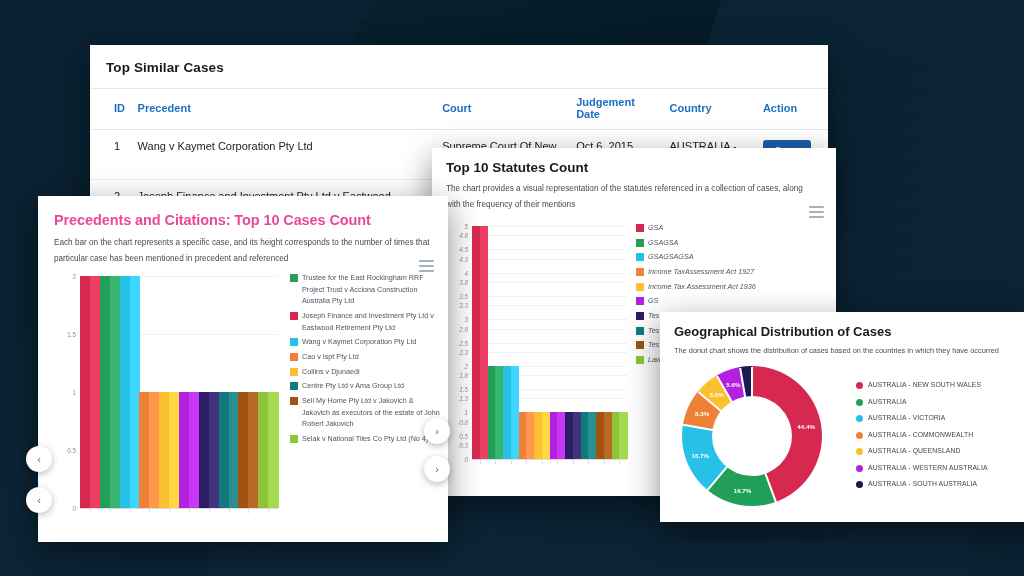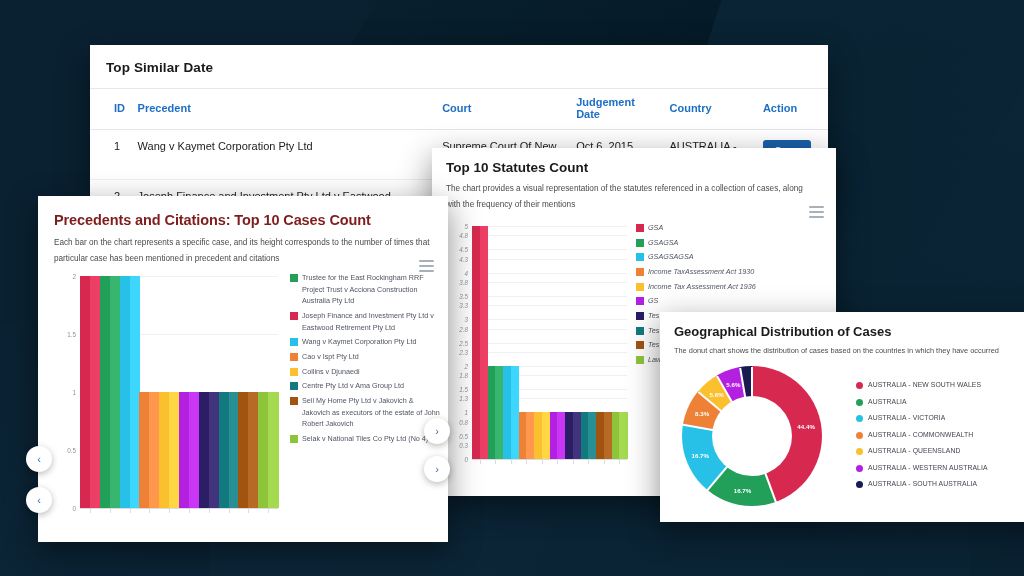--- a/index.html
+++ b/index.html
@@ -85,21 +85,21 @@
     font-size: 13.5px; font-weight: bold; color: #1a1a1a;
     padding: 12px 0 0 14px;
   }
   #panel-statutes .p-sub {
     font-size: 8.2px; color: #4a4a4a; padding: 6px 18px 0 14px; line-height: 1.9;
   }
 
   
   #panel-bars { left: 38px; top: 196px; width: 410px; height: 346px; }
   #panel-bars .p-title {
-    font-size: 14.5px; font-weight: bold; color: #7f1d1d;
+    font-size: 14.5px; font-weight: bold; color: #ec4899;
     padding: 16px 0 0 16px; letter-spacing: -.1px;
   }
   #panel-bars .p-sub {
     font-size: 8.2px; color: #4a4a4a; padding: 7px 10px 0 16px; line-height: 2;
   }
 
   
   #panel-donut { left: 660px; top: 312px; width: 396px; height: 210px; }
   #panel-donut .p-title {
     font-size: 13px; font-weight: bold; color: #1a1a1a;
@@ -154,21 +154,21 @@
 </head>
 <body>
 
 <div id="stage">
   <div class="bg-wedge-a"></div>
   <div class="bg-wedge-b"></div>
   <div class="bg-wedge-c"></div>
   <div class="bg-wedge-d"></div>
 
   <div class="panel" id="panel-table">
-    <div class="p-title">Top Similar Date</div>
+    <div class="p-title">Top Similar Cases</div>
     <table class="tbl">
       <thead>
         <tr>
           <th class="c-id">ID</th>
           <th class="c-prec">Precedent</th>
           <th class="c-court">Court</th>
           <th class="c-date">Judgement Date</th>
           <th class="c-country">Country</th>
           <th class="c-action">Action</th>
         </tr>
@@ -286,21 +286,21 @@
           <div class="legend-item">
             <span class="swatch" style="background: rgb(34, 160, 90);"></span>
             <span class="legend-txt">GSAGSA</span>
           </div>
           <div class="legend-item">
             <span class="swatch" style="background: rgb(39, 193, 232);"></span>
             <span class="legend-txt">GSAGSAGSA</span>
           </div>
           <div class="legend-item">
             <span class="swatch" style="background: rgb(239, 129, 54);"></span>
-            <span class="legend-txt">Income TaxAssessment Act 1930</span>
+            <span class="legend-txt">Income TaxAssessment Act 1927</span>
           </div>
           <div class="legend-item">
             <span class="swatch" style="background: rgb(251, 192, 45);"></span>
             <span class="legend-txt">Income Tax Assessment Act 1936</span>
           </div>
           <div class="legend-item">
             <span class="swatch" style="background: rgb(180, 32, 224);"></span>
             <span class="legend-txt">GS</span>
           </div>
           <div class="legend-item">
@@ -318,21 +318,21 @@
           <div class="legend-item">
             <span class="swatch" style="background: rgb(142, 196, 58);"></span>
             <span class="legend-txt">Law</span>
           </div>
         </div>
       </div>
   </div>
 
   <div class="panel" id="panel-bars">
     <div class="p-title">Precedents and Citations: Top 10 Cases Count</div>
-    <div class="p-sub">Each bar on the chart represents a specific case, and its height corresponds to the number of times that particular case has been mentioned in precedent and citations</div>
+    <div class="p-sub">Each bar on the chart represents a specific case, and its height corresponds to the number of times that particular case has been mentioned in precedent and referenced</div>
     <div class="chart-area" id="bars-chart" style="position: absolute; left: 0px; top: 62px; width: 410px; height: 284px;">
       <div class="hamburger" style="right:14px; top:2px;">
         <i></i>
           <i></i>
           <i></i>
       </div>
     <div class="gridline" style="left: 42px; top: 250px; width: 198px;"></div>
         <div class="axis-lbl" style="left: 16px; top: 250px; width: 22px;">0</div>
         <div class="gridline" style="left: 42px; top: 192px; width: 198px;"></div>
         <div class="axis-lbl" style="left: 16px; top: 192px; width: 22px;">0.5</div>

